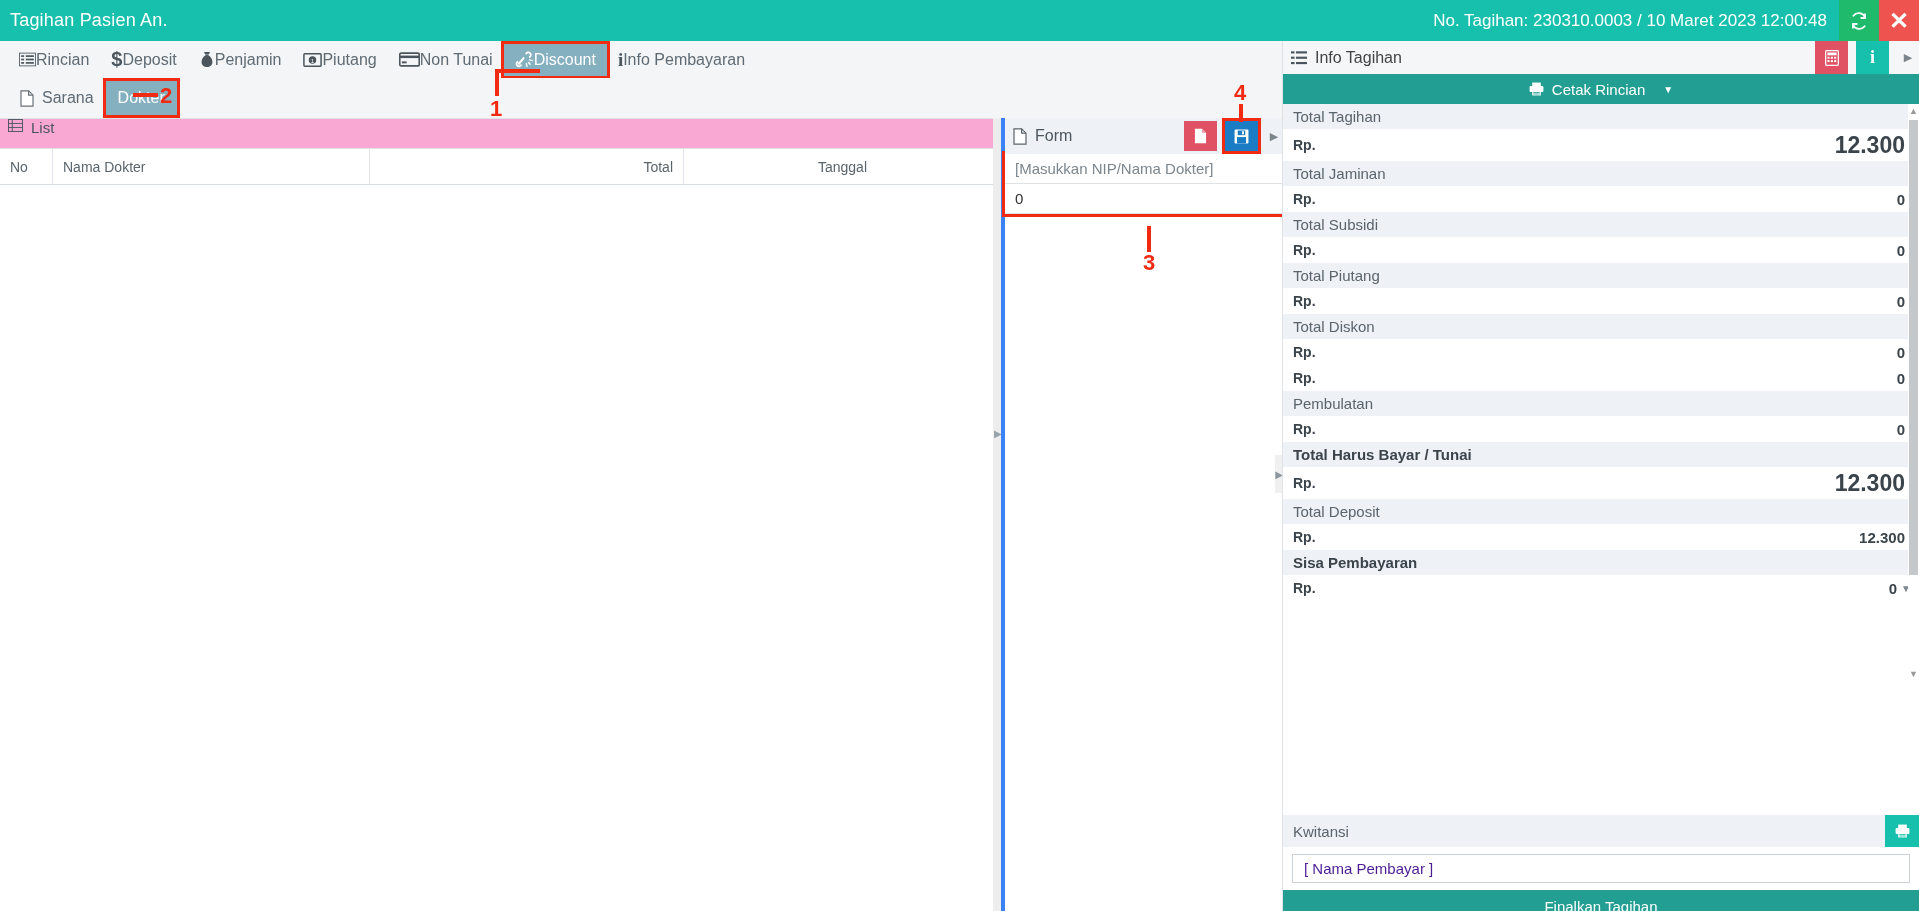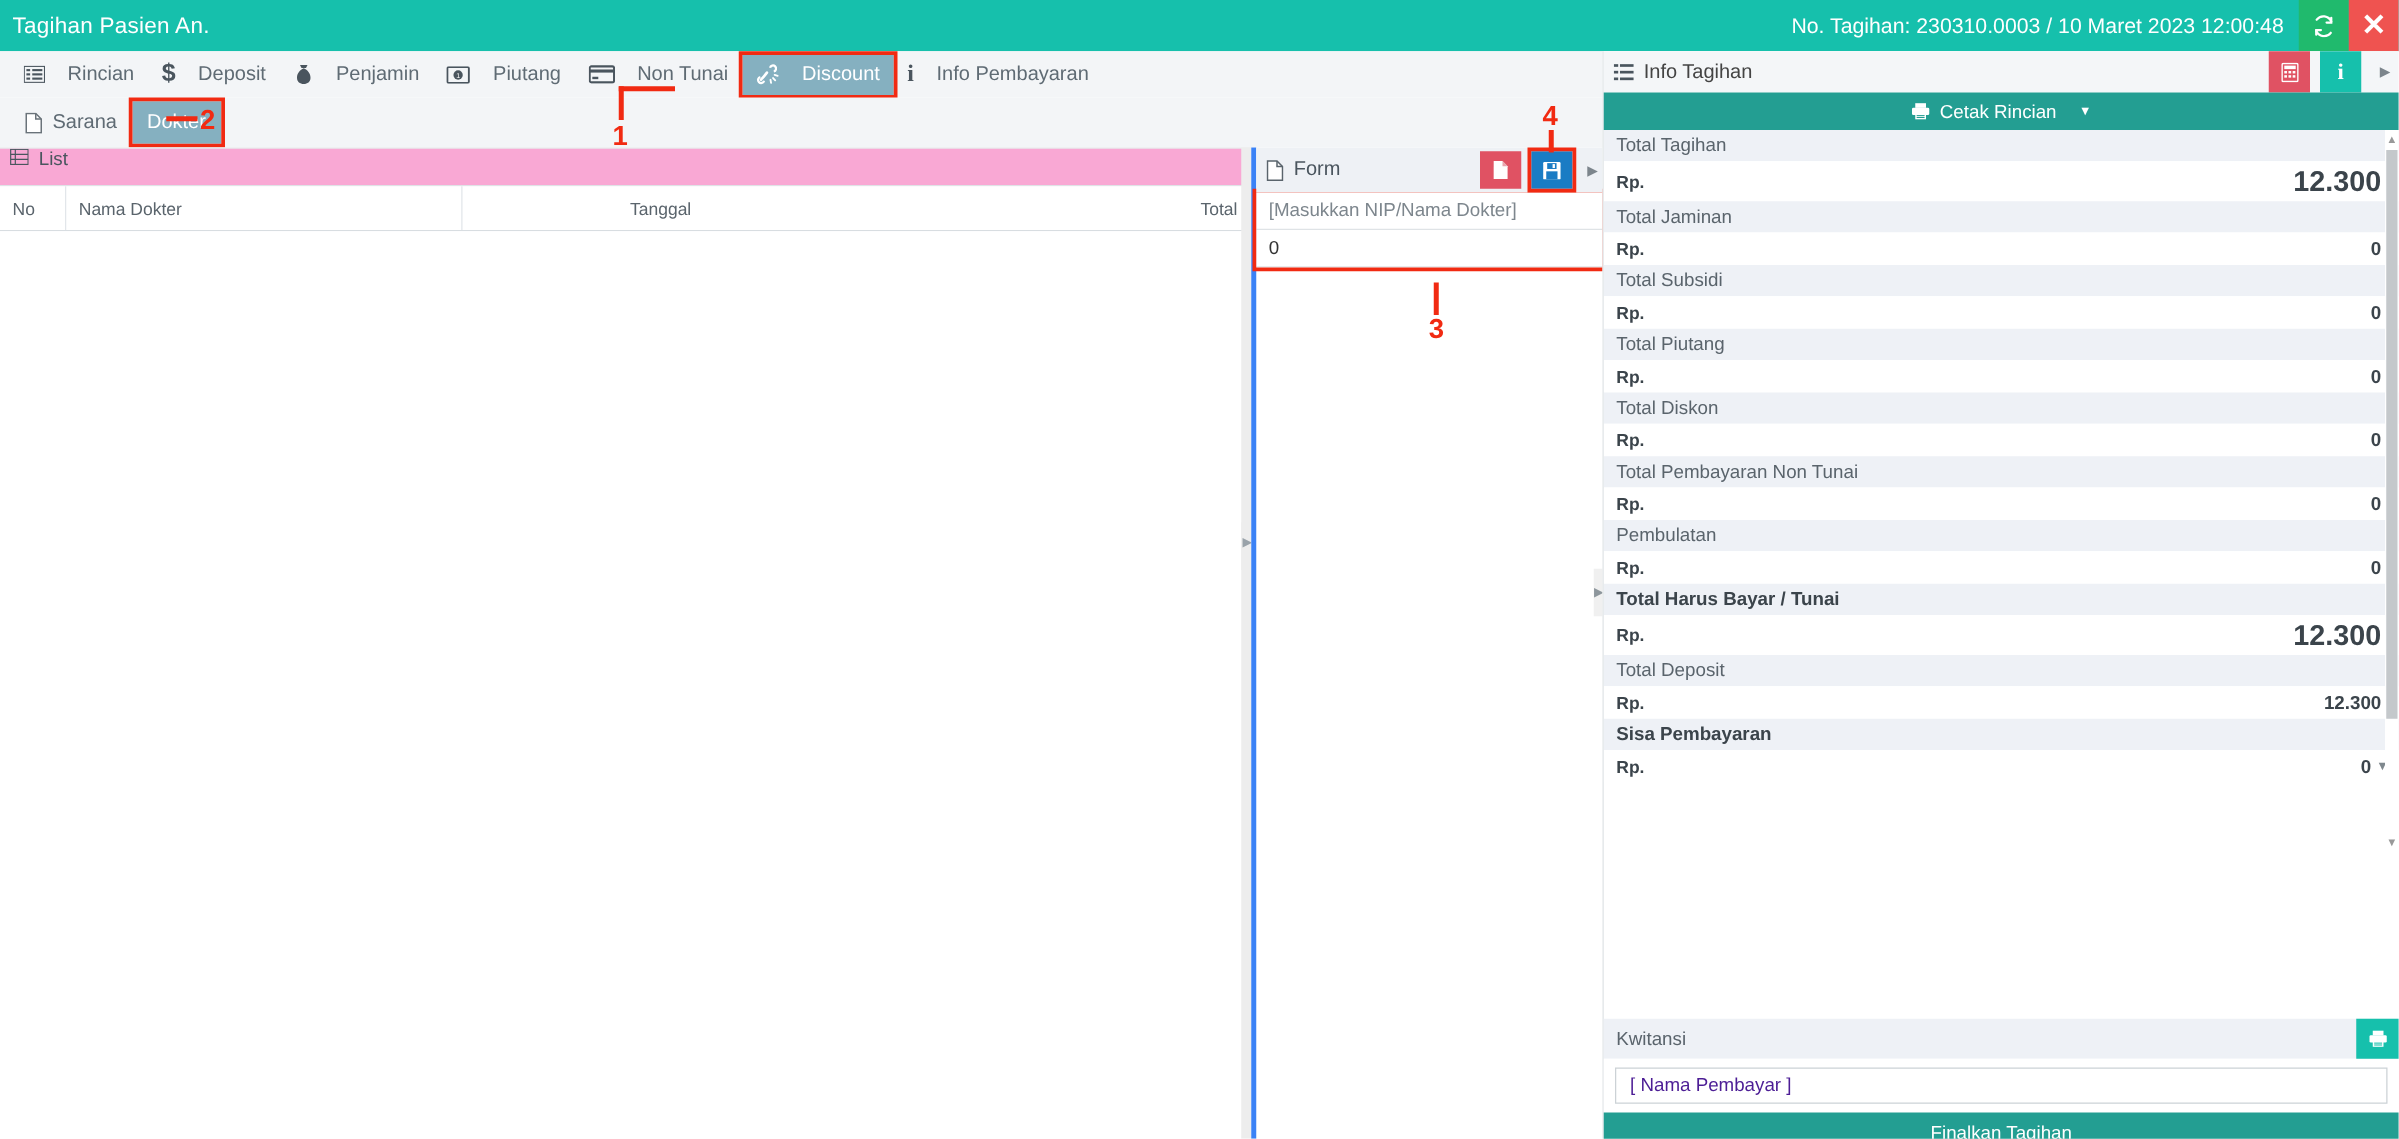--- a/index.html
+++ b/index.html
@@ -25,21 +25,21 @@
   .tb-refresh{ background:#20ba6d; }
   .tb-close{ background:#ef5350; font-size:24px; font-weight:bold; }
 
   
   .toolbar{
     position:absolute; left:0; top:41px; width:1566px; height:37px;
     background:#f3f5f7; display:flex; align-items:center; padding-left:8px;
     border-bottom:none;
   }
   .tool{
-    display:flex; align-items:center; gap:18px; height:32px; padding:0 11px;
+    display:flex; align-items:center; gap:0; height:32px; padding:0 11px;
     font-size:16px; color:#5f6b74; cursor:default; white-space:nowrap;
   }
   .tool .ic{ display:flex; align-items:center; color:#4a555e; }
   .tool.active{ background:#85b0c0; color:#fff; }
   .tool.active .ic{ color:#fff; }
   .hl-box{ outline:3px solid #f12a12; outline-offset:0; }
 
   
   .subtoolbar{
     position:absolute; left:0; top:78px; width:1566px; height:40px;
@@ -309,22 +309,22 @@
             <line x1="0.5" y1="4.8" x2="15.5" y2="4.8" stroke="#4a555e"></line>
             <line x1="0.5" y1="9.2" x2="15.5" y2="9.2" stroke="#4a555e"></line>
             <line x1="4.5" y1="0.5" x2="4.5" y2="13.5" stroke="#4a555e"></line>
           </svg>
       </span>
       <span>List</span>
     </div>
     <div class="tblhead">
       <div class="th c-no">No</div>
       <div class="th c-name">Nama Dokter</div>
+      <div class="th c-total">Total</div>
       <div class="th c-tgl">Tanggal</div>
-      <div class="th c-total">Total</div>
     </div>
     <div class="tblbody"></div>
   </div>
 
   <div class="vsplit">
     <div class="grip"></div>
     <div class="arrow">▶</div>
   </div>
 
   <div class="formpanel">
@@ -430,21 +430,20 @@
         <div class="rowlabel">Total Piutang</div>
         <div class="rowval">
           <span class="rp">Rp.</span>
           <span class="amt">0</span>
         </div>
         <div class="rowlabel">Total Diskon</div>
         <div class="rowval">
           <span class="rp">Rp.</span>
           <span class="amt">0</span>
         </div>
-        <div class="rowlabel">Total Pembayaran Non Tunai</div>
         <div class="rowval">
           <span class="rp">Rp.</span>
           <span class="amt">0</span>
         </div>
         <div class="rowlabel">Pembulatan</div>
         <div class="rowval">
           <span class="rp">Rp.</span>
           <span class="amt">0</span>
         </div>
         <div class="rowlabel bold">Total Harus Bayar / Tunai</div>

